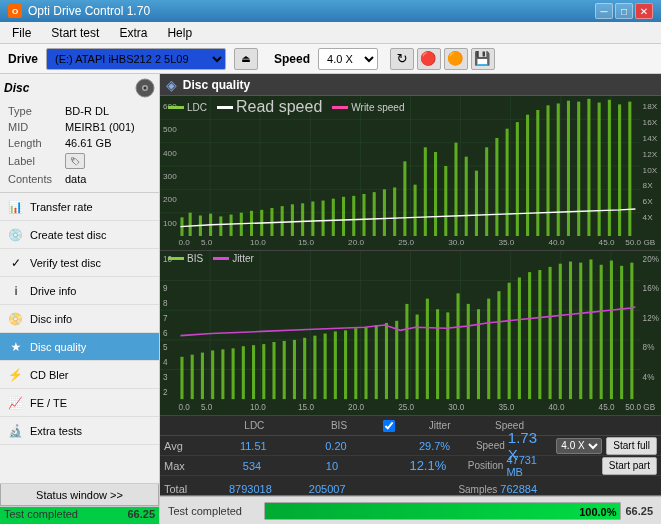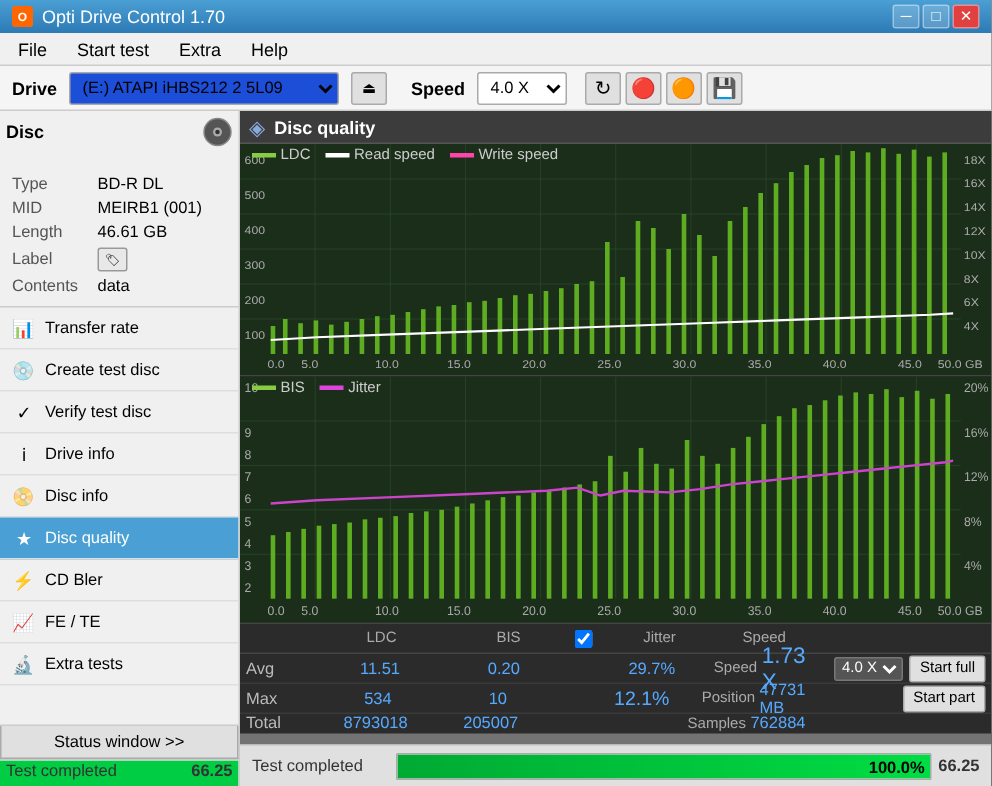--- a/index.html
+++ b/index.html
@@ -28,21 +28,21 @@
     .toolbar-btn { width: 24px; height: 22px; background: #e0e0e0; border: 1px solid #aaa; border-radius: 2px; cursor: pointer; display: flex; align-items: center; justify-content: center; }
     
     
     .main-layout { display: flex; height: calc(524px - 22px - 22px - 30px); }
     
     
     .sidebar { width: 160px; background: #f0f0f0; border-right: 1px solid #ccc; display: flex; flex-direction: column; }
     
     
     .disc-section { border-bottom: 1px solid #ccc; padding: 4px; }
-    .disc-header { display: flex; align-items: center; justify-content: space-between; margin-bottom: 16px; }
+    .disc-header { display: flex; align-items: center; justify-content: space-between; margin-bottom: 4px; font-style: italic; }
     .disc-title { font-weight: bold; font-size: 12px; }
     .disc-icon { width: 20px; height: 20px; }
     .disc-table { width: 100%; font-size: 11px; }
     .disc-table tr td { padding: 1px 2px; }
     .disc-table tr td:first-child { color: #555; width: 55px; }
     .disc-table tr td:last-child { color: #000; }
     .disc-table .data-link { color: #0066cc; cursor: pointer; }
     .label-icon-btn { width: 20px; height: 16px; background: #e8e8e8; border: 1px solid #999; border-radius: 2px; cursor: pointer; font-size: 8px; display: flex; align-items: center; justify-content: center; }
     
     
@@ -213,21 +213,21 @@
 
     <div style="flex:1; position:relative; background:#1a2e1a; border-bottom:1px solid #444; min-height:0;">
       
       <div style="position:absolute; top:2px; left:8px; display:flex; gap:10px; z-index:10; align-items:center;">
         <div style="display:flex; align-items:center; gap:3px;">
           <div style="width:16px;height:3px;background:#88cc44;"></div>
           <span style="color:#ccc;font-size:10px;">LDC</span>
         </div>
         <div style="display:flex; align-items:center; gap:3px;">
           <div style="width:16px;height:3px;background:#ffffff;"></div>
-          <span style="color:#ccc;font-size:10px;">Read speed</span>
+          <span style="color:#ccc;font-size:16px;">Read speed</span>
         </div>
         <div style="display:flex; align-items:center; gap:3px;">
           <div style="width:16px;height:3px;background:#ff44aa;"></div>
           <span style="color:#ccc;font-size:10px;">Write speed</span>
         </div>
       </div>
       
       <svg width="100%" height="100%" viewBox="0 0 490 165" preserveAspectRatio="none">
 
         <rect width="490" height="165" fill="#1a2e1a"></rect>
@@ -477,21 +477,21 @@
         <span style="color:#55aaff; font-size:13px; flex:1; text-align:center;">12.1%</span>
         <div style="flex:0 0 55px; display:flex; align-items:center; gap:3px;">
           <span style="color:#aaa; font-size:10px;">Position</span>
           <span style="color:#55aaff; font-size:11px;">47731 MB</span>
         </div>
         <div style="flex:0 0 120px; display:flex; align-items:center; justify-content:flex-end;">
           <button class="stats-btn">Start part</button>
         </div>
       </div>
 
-      <div style="display:flex; height:20px; align-items:flex-start; border-bottom:7px solid #737373; padding:0 4px;">
+      <div style="display:flex; height:20px; align-items:flex-end; border-bottom:1px solid #737373; padding:0 4px;">
         <span style="color:#bbb; font-size:11px; flex:0 0 48px;">Total</span>
         <span style="color:#55aaff; font-size:11px; flex:1; text-align:center;">8793018</span>
         <span style="color:#55aaff; font-size:11px; flex:1; text-align:center;">205007</span>
         <div style="flex:0 0 16px;"></div>
         <span style="color:#55aaff; font-size:11px; flex:1; text-align:center;"></span>
         <div style="flex:0 0 55px; display:flex; align-items:center; gap:3px;">
           <span style="color:#aaa; font-size:10px;">Samples</span>
           <span style="color:#55aaff; font-size:11px;">762884</span>
         </div>
         <div style="flex:0 0 120px;"></div>

